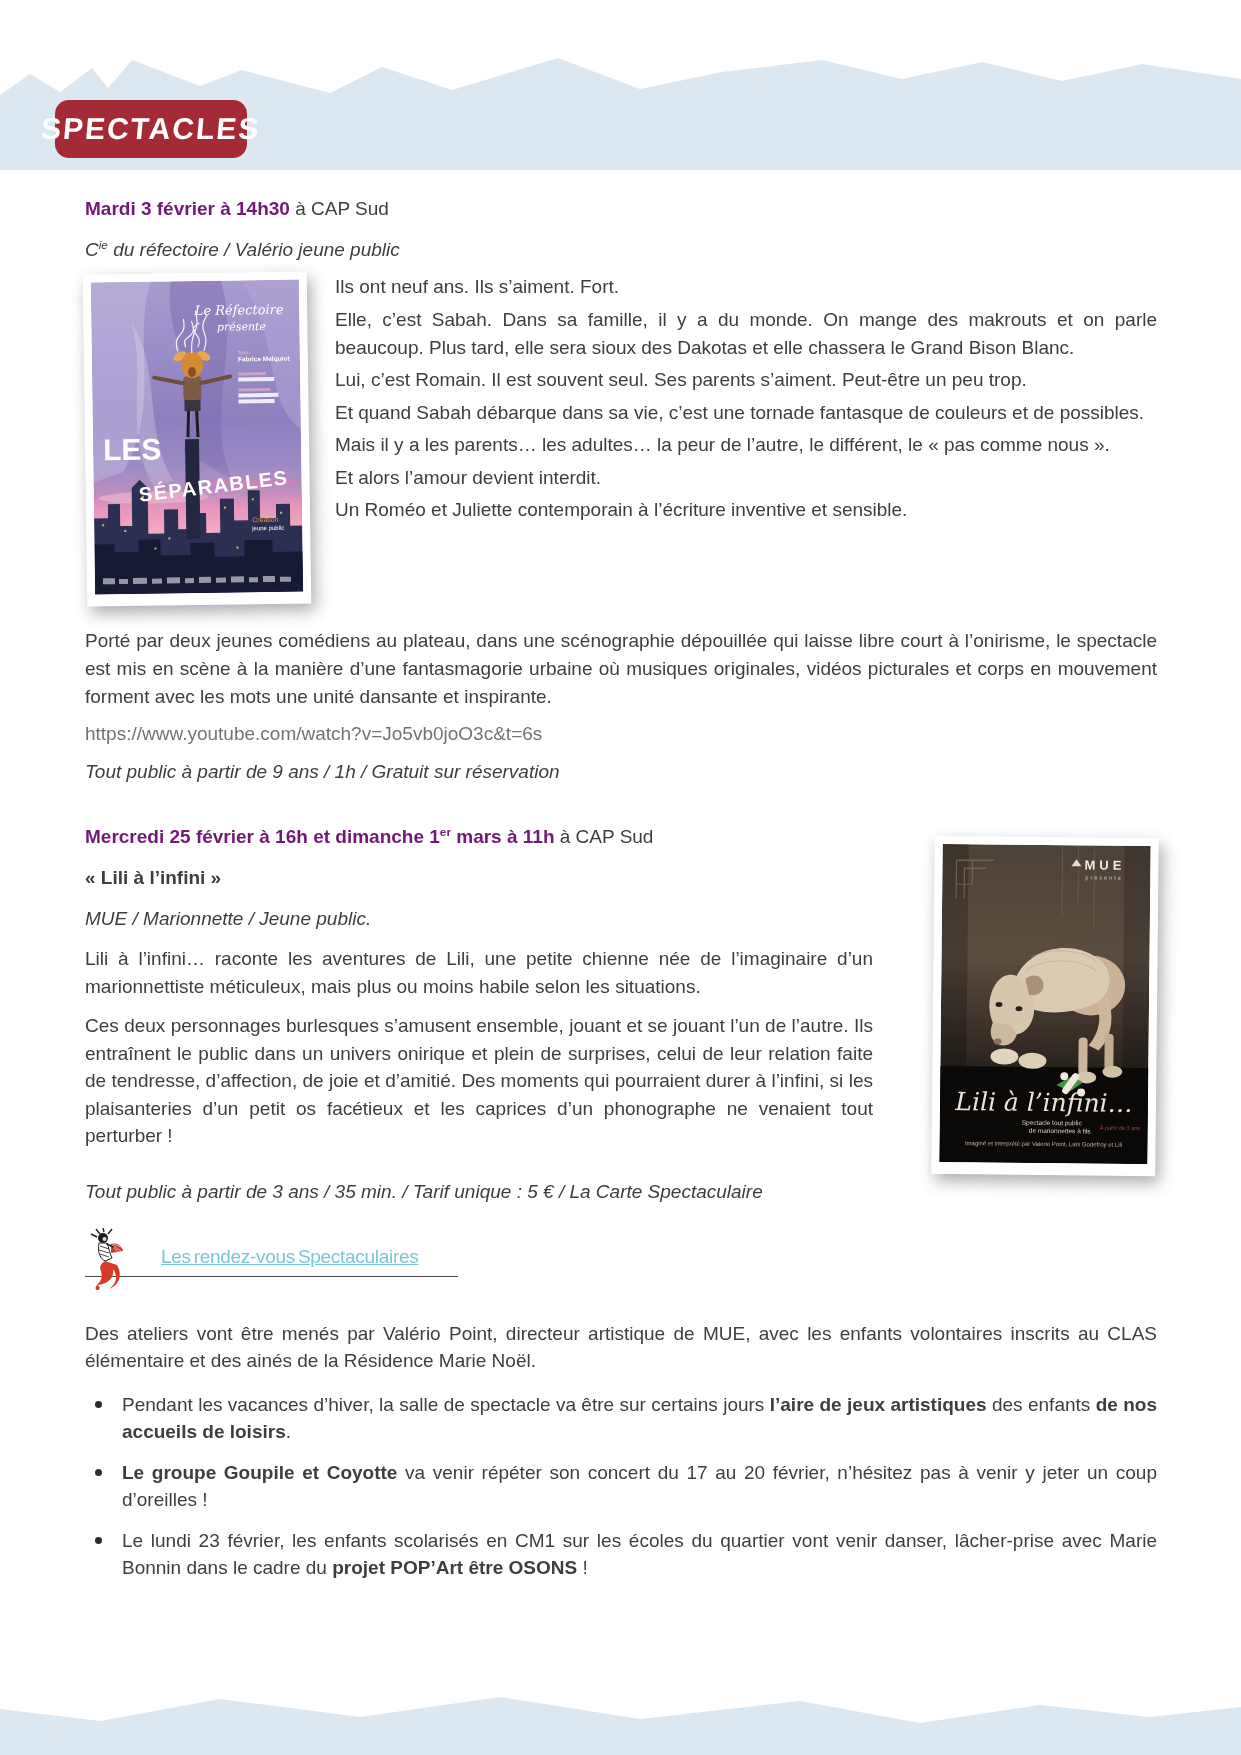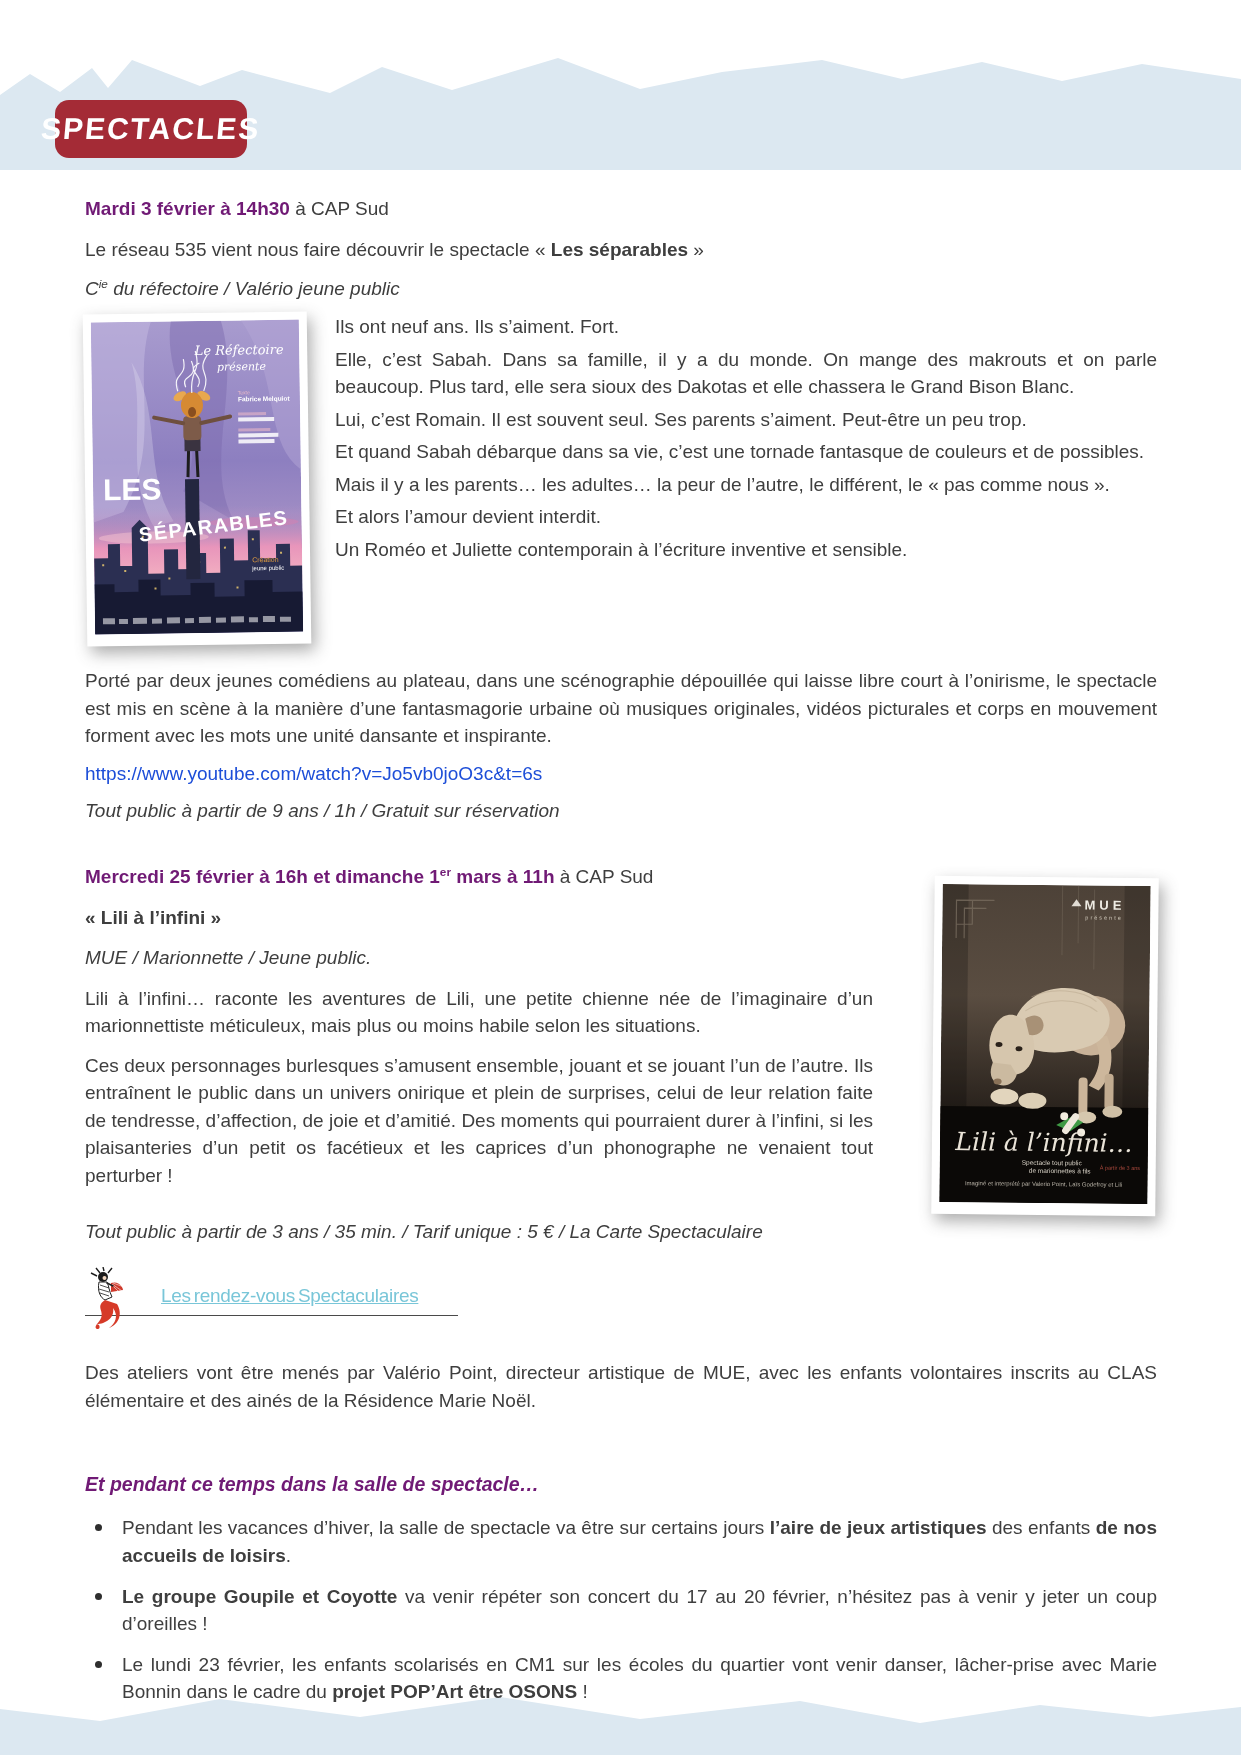--- a/index.html
+++ b/index.html
@@ -12,21 +12,21 @@
          border-radius:14px;display:flex;align-items:center;justify-content:center;z-index:3;}
   .badge span{color:#fff;font-size:30px;font-weight:700;letter-spacing:2px;transform:skewX(-5deg);}
   .content{position:relative;z-index:2;padding:195px 84px 0 85px;}
   .t{font-size:19px;line-height:1.45;margin:0;}
   .b{font-weight:700;}
   .it{font-style:italic;}
   .red{color:#701a75;}
   .just{text-align:justify;}
   sup{font-size:62%;}
   .mb13{margin-bottom:13px;} .mb12{margin-bottom:12px;} .mb10{margin-bottom:10px;}
-  .url{color:#1d4ed8;text-decoration:none;}
+  .url{color:#737373;text-decoration:none;}
   .row{display:flex;align-items:flex-start;}
   .polaroid{flex:none;background:#fff;padding:8px;box-shadow:4px 7px 16px rgba(70,70,70,.45);}
   .tilt-l{transform:rotate(-0.8deg);}
   .tilt-r{transform:rotate(0.6deg);}
   .col-gap{margin-left:26px;flex:1;}
   .sec2-left{flex:0 0 788px;}
   .sec2-poster{margin-left:auto;margin-top:14px;}
   .sec2{margin-top:38px;}
   .porte{margin-top:22px;}
   .audience1{margin-top:10px;}
@@ -60,21 +60,20 @@
   </svg>
 
   <div class="badge">
     <span>SPECTACLES</span>
   </div>
 
   <div class="content">
 
     <p class="t mb13"><span class="red b">Mardi 3 février à 14h30</span><span> à CAP Sud</span></p>
 
-    <p class="t mb12"><span>Le réseau 535 vient nous faire découvrir le spectacle « </span><span class="b">Les séparables</span><span> »</span></p>
 
     <p class="t it mb10"><span>C</span><sup>ie</sup><span> du réfectoire / Valério jeune public</span></p>
 
     <div class="row">
 
       <div class="polaroid tilt-l">
         <svg width="208" height="312" viewBox="0 0 208 312">
           <defs>
             <linearGradient id="pg1" x1="0" y1="0" x2="0" y2="1">
               <stop offset="0" stop-color="#a89bce"></stop>
@@ -246,21 +245,20 @@
           <path d="M22,16 L28,19" stroke="#222222" stroke-width="1.6" stroke-linecap="round"></path>
           <path d="M20,33 C8,41 24,45 12,57 C20,57 30,51 28,41 C34,49 30,57 24,61 C34,57 38,47 32,37 Z" fill="#d63a28"></path>
           <path d="M12,57 C7,63 17,64 14,58 Z" fill="#d63a28"></path>
         </svg>
         <a href="#" class="rdv-link">Les rendez-vous Spectaculaires</a>
       </span>
     </div>
 
     <p class="t just workshops">Des ateliers vont être menés par Valério Point, directeur artistique de MUE, avec les enfants volontaires inscrits au CLAS élémentaire et des ainés de la Résidence Marie Noël.</p>
 
-    <p class="t red b it meanwhile-h">Et pendant ce temps dans la salle de spectacle…</p>
 
     <ul class="bullets">
       <li>
         <span class="dot"></span>
         <p class="t just bullet-p"><span>Pendant les vacances d’hiver, la salle de spectacle va être sur certains jours </span><span class="b">l’aire de jeux artistiques</span><span> des enfants </span><span class="b">de nos accueils de loisirs</span><span>.</span></p>
       </li>
       <li>
         <span class="dot"></span>
         <p class="t just bullet-p"><span class="b">Le groupe Goupile et Coyotte</span><span> va venir répéter son concert du 17 au 20 février, n’hésitez pas à venir y jeter un coup d’oreilles !</span></p>
       </li>

